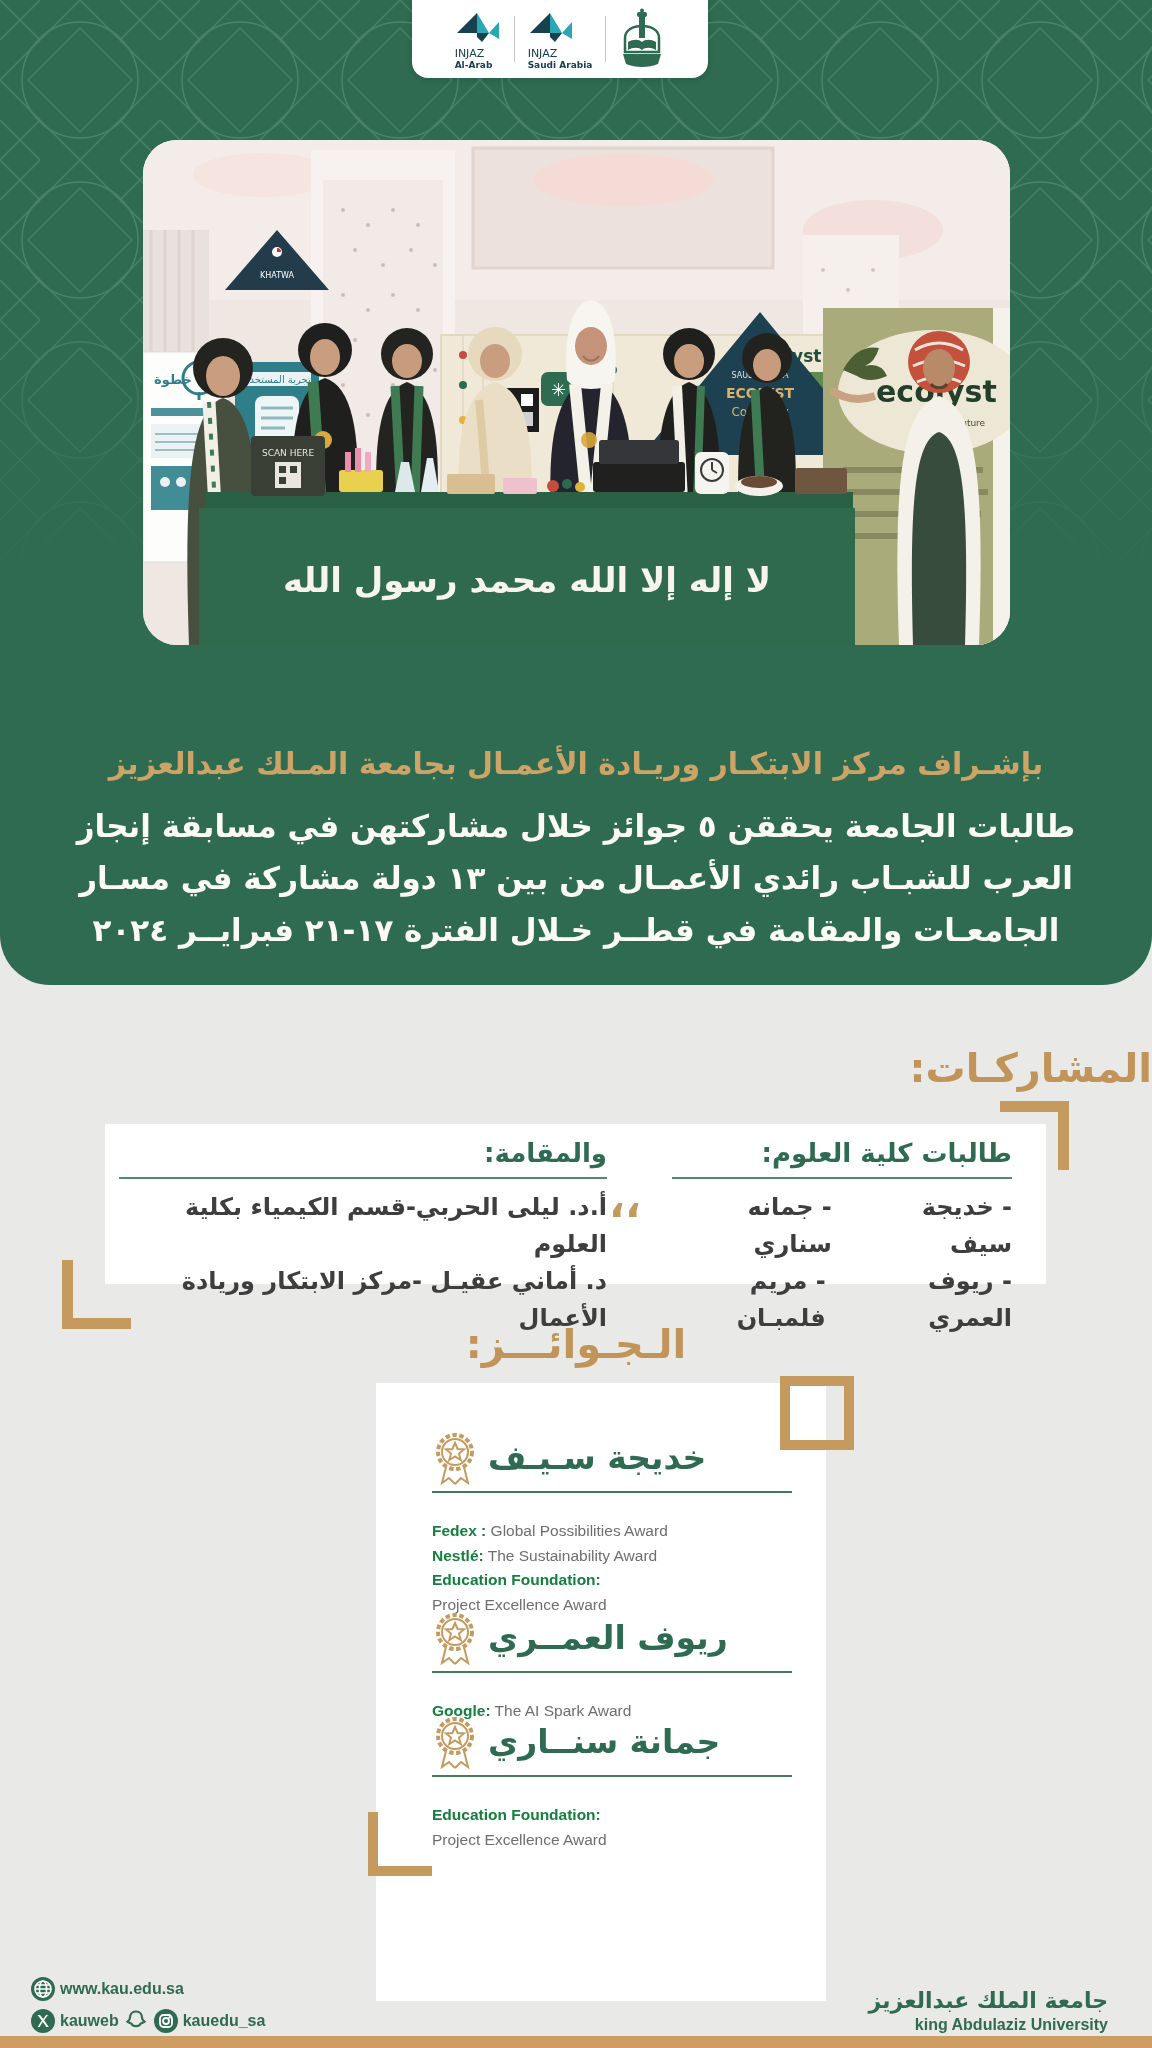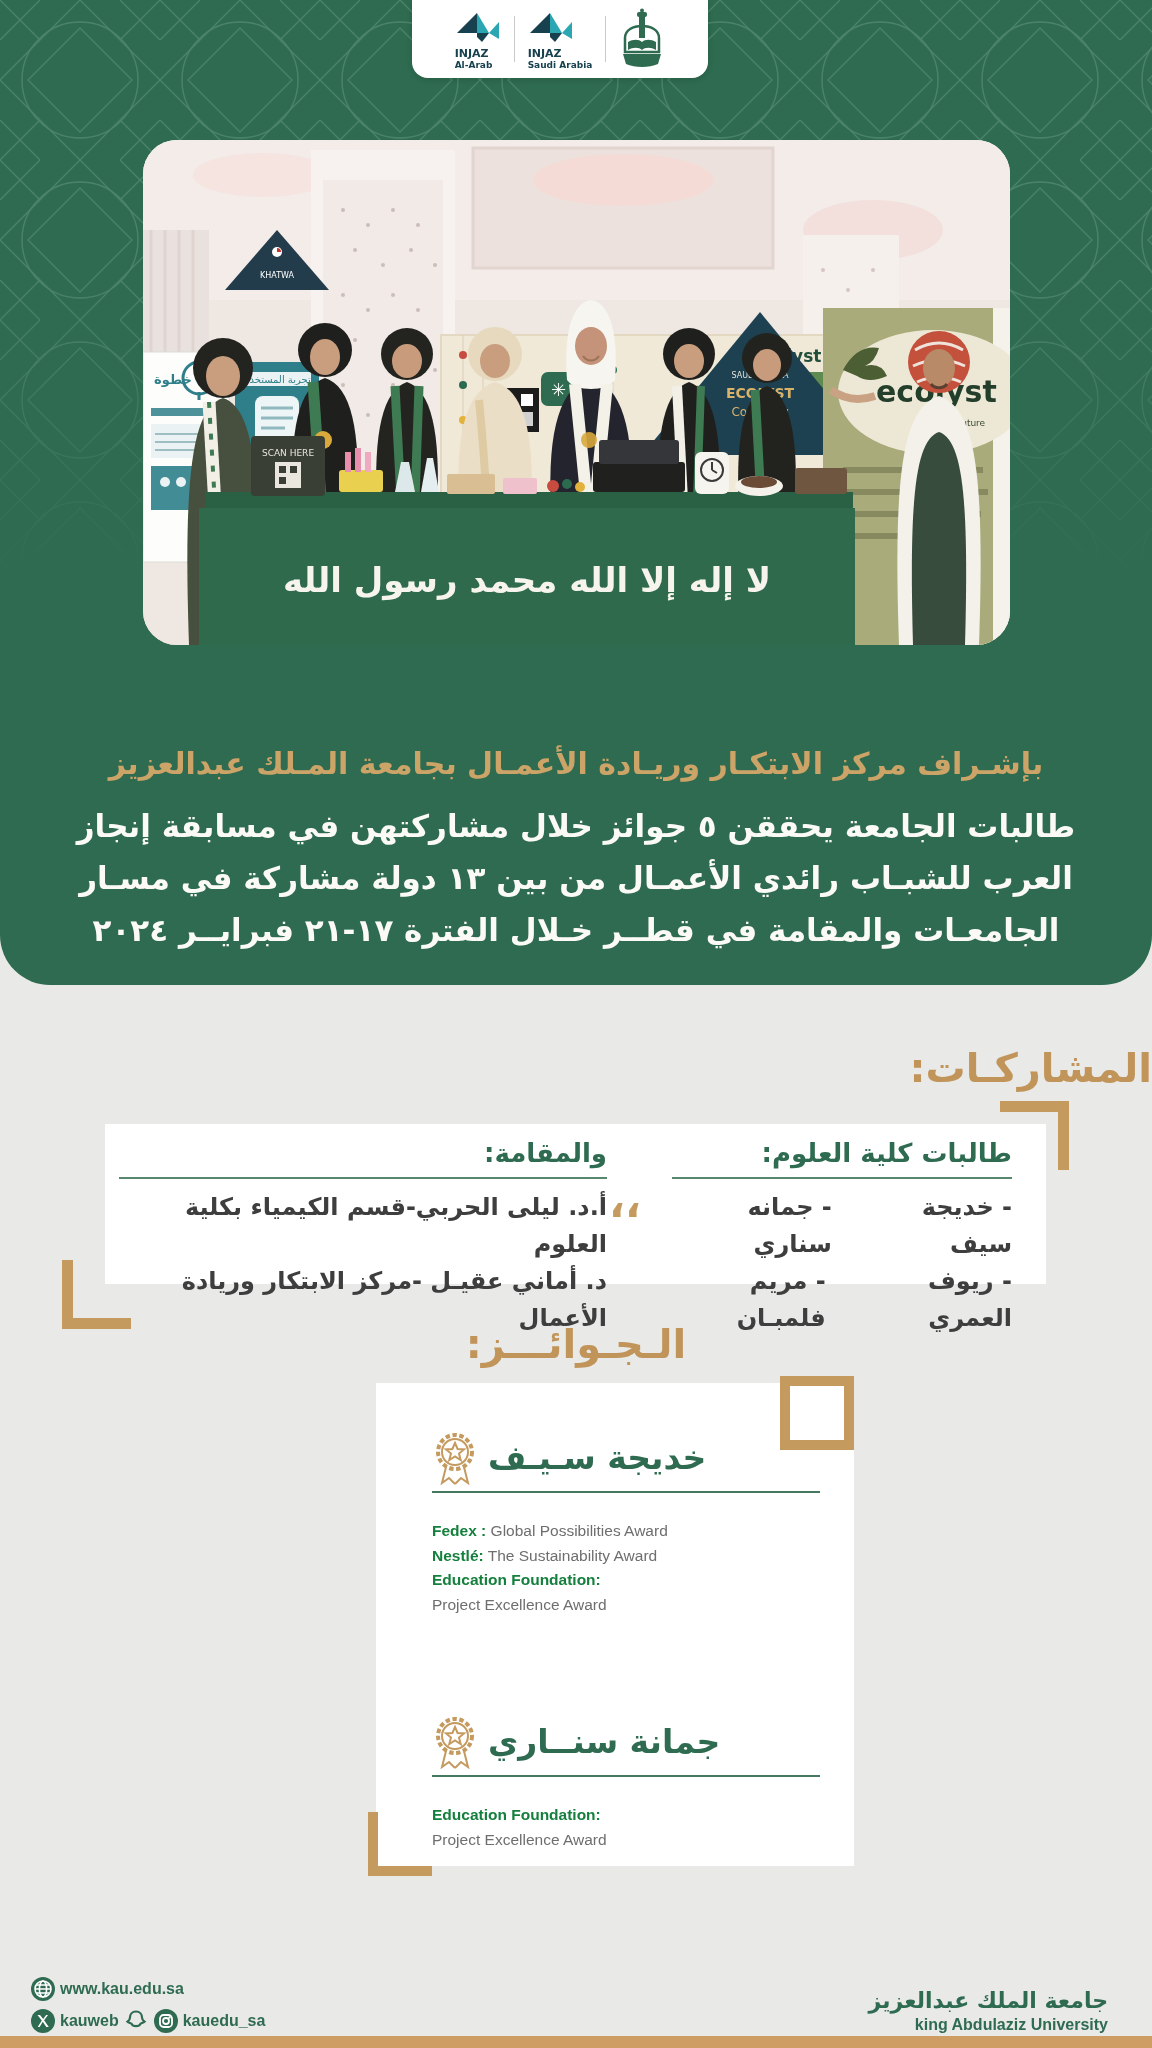--- a/index.html
+++ b/index.html
@@ -17,21 +17,21 @@
   .pattern-fade{position:absolute;left:0;top:280px;width:1152px;height:320px;
     background:linear-gradient(180deg, rgba(46,107,80,0) 0%, #2E6B50 92%);}
   
   .logo-card{
     position:absolute;left:412px;top:0;width:296px;height:78px;
     background:#FFFFFF;border-radius:0 0 16px 16px;
     display:flex;align-items:center;justify-content:center;gap:13px;
     box-shadow:0 2px 6px rgba(0,0,0,.12);
   }
   .logo-block{display:flex;flex-direction:column;align-items:flex-start;}
-  .logo-text{font-size:11px;font-weight:bold;color:#17414F;line-height:12px;margin-top:3px;}
+  .logo-text{font-size:11px;font-weight:normal;color:#17414F;line-height:12px;margin-top:3px;}
   .logo-sub{font-size:9px;font-weight:bold;color:#17414F;line-height:10px;}
   .logo-divider{width:1px;height:46px;background:#C9C9C9;}
   
   .photo{
     position:absolute;left:143px;top:140px;width:867px;height:505px;
     border-radius:34px;overflow:hidden;background:#EFE7E2;
   }
   
   .hero{position:absolute;left:0;top:742px;width:1152px;text-align:center;direction:rtl;}
   .hero-gold{font-size:30px;line-height:44px;font-weight:bold;color:#CDA467;}
@@ -51,21 +51,21 @@
   .p-col{position:absolute;direction:rtl;text-align:right;}
   .col-students{left:567px;top:12px;width:340px;}
   .col-supervisors{left:14px;top:12px;width:488px;}
   .col-head{font-size:26px;line-height:34px;font-weight:bold;color:#2E6B51;}
   .col-rule{border-bottom:2px solid #57876F;margin-top:7px;}
   .col-rows{margin-top:10px;font-size:24px;line-height:37px;font-weight:bold;color:#3E3E3E;}
   .name-pair{display:flex;gap:30px;}
   .quote-mark{position:absolute;left:609px;top:1182px;color:#C49A5F;
     font-size:42px;font-weight:bold;line-height:42px;}
   
-  .a-card{left:376px;top:1383px;width:450px;height:483px;padding-left:28px;}
+  .a-card{left:376px;top:1383px;width:450px;height:618px;}
   .winner{position:absolute;left:56px;right:34px;}
   .w1{top:48px;} .w2{top:228px;} .w3{top:332px;}
   .name-row{display:flex;justify-content:flex-end;align-items:center;gap:10px;direction:rtl;}
   .w-name{font-size:33px;line-height:48px;font-weight:bold;color:#2E6B51;}
   .w-rule{border-bottom:2px solid #44795F;margin-top:6px;}
   .w-awards{margin-top:26px;font-size:15.5px;line-height:24.5px;color:#6E6E6E;
     font-family:"Liberation Sans", sans-serif;}
   .w-awards .b{font-weight:bold;color:#15803d;}
   
   .footer-left{position:absolute;left:30px;top:1976px;}
@@ -398,20 +398,38 @@
     </div>
     <div class="w-rule"></div>
     <div class="w-awards">
       <div><span class="b">Fedex :</span> <span>Global Possibilities Award</span></div>
       <div><span class="b">Nestlé:</span> <span>The Sustainability Award</span></div>
       <div><span class="b">Education Foundation:</span></div>
       <div><span>Project Excellence Award</span></div>
     </div>
   </div>
 
+  <div class="winner w2">
+    <div class="name-row">
+      <span class="w-name">ريوف العمــري</span>
+      <svg width="46" height="54" viewBox="0 0 46 54">
+        <g fill="none" stroke="#C49A5F" stroke-width="2">
+          <path d="M14 36 L10 52 L17 47 L23 53"></path>
+          <path d="M32 36 L36 52 L29 47 L23 53"></path>
+          <circle cx="23" cy="21" r="17" stroke-dasharray="4.4 2.6" stroke-width="4"></circle>
+          <circle cx="23" cy="21" r="13"></circle>
+          <path d="M23 12 L25.6 18 L32 18.4 L27 22.6 L28.7 29 L23 25.4 L17.3 29 L19 22.6 L14 18.4 L20.4 18 Z"></path>
+        </g>
+      </svg>
+    </div>
+    <div class="w-rule"></div>
+    <div class="w-awards">
+      <div><span class="b">Google:</span> <span>The AI Spark Award</span></div>
+    </div>
+  </div>
 
   <div class="winner w3">
     <div class="name-row">
       <span class="w-name">جمانة سنــاري</span>
       <svg width="46" height="54" viewBox="0 0 46 54">
         <g fill="none" stroke="#C49A5F" stroke-width="2">
           <path d="M14 36 L10 52 L17 47 L23 53"></path>
           <path d="M32 36 L36 52 L29 47 L23 53"></path>
           <circle cx="23" cy="21" r="17" stroke-dasharray="4.4 2.6" stroke-width="4"></circle>
           <circle cx="23" cy="21" r="13"></circle>

